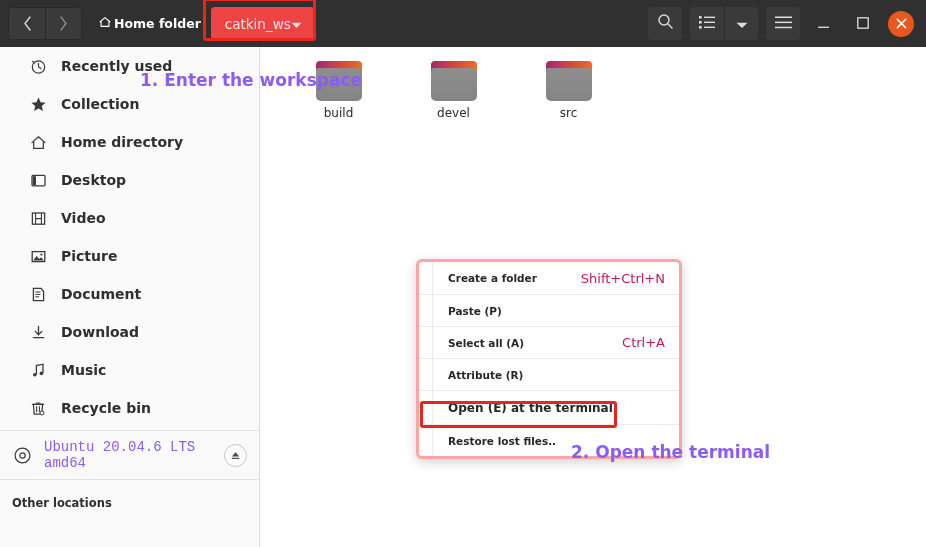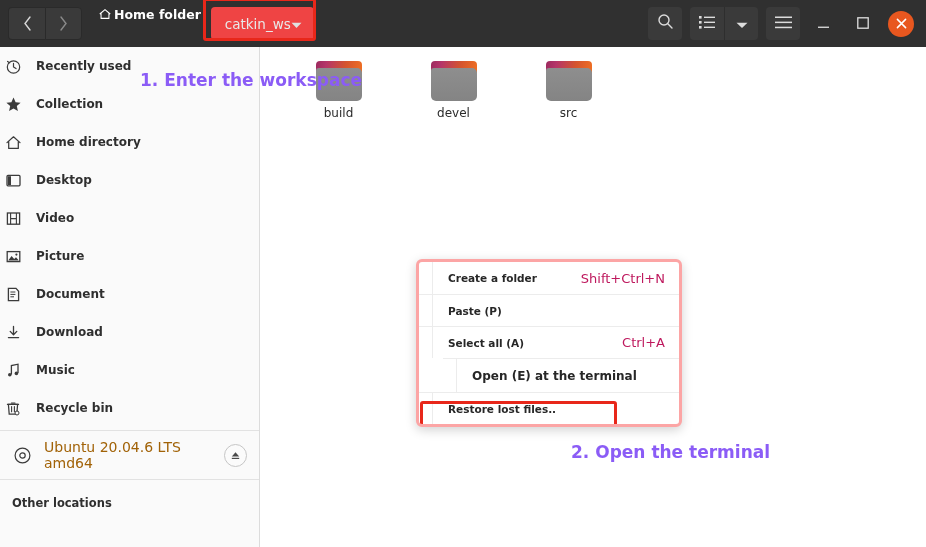--- a/index.html
+++ b/index.html
@@ -20,21 +20,21 @@
     width: 37px; height: 33px; background: #3a3a3a;
     display: flex; align-items: center; justify-content: center;
     border: 1px solid #2a2a2a; color: #d8d8d8;
   }
   .nav-btn.first { border-radius: 4px 0 0 4px; border-right: none; }
   .nav-btn.second { border-radius: 0 4px 4px 0; color: #8a8a8a; }
   .nav-btn svg { display:block; }
 
   .crumb-area { display: flex; align-items: center; margin-left: 10px; height: 33px; }
   .crumb-home {
-    display: flex; align-items: flex-start; gap: 2px;
+    display: flex; align-items: center; gap: 2px;
     padding: 0 10px 0 6px; height: 33px;
     color: #ffffff; font-size: 12.5px; font-weight: bold;
   }
   .crumb-current-wrap {
     position: relative; display:flex; align-items:center;
   }
   .crumb-current {
     display: flex; align-items: center; 
     background: #ef4444; border-radius: 4px;
     height: 33px; padding: 0 12px 0 14px;
@@ -67,30 +67,30 @@
     margin-right: 12px; font-size: 14px;
   }
 
   
   .sidebar {
     position: absolute; left: 0; top: 47px; width: 260px; height: 500px;
     background: #fafafa; border-right: 1px solid #dcdcdc;
   }
   .side-item {
     display: flex; align-items: center; height: 38px;
-    padding-left: 3px; gap: 13px;
-    font-size: 12px; color: #2f2f2f; font-weight: 600;
+    padding-left: 28px; gap: 13px;
+    font-size: 14px; color: #2f2f2f; font-weight: 600;
   }
   .side-icon { width: 20px; height: 20px; display:flex; align-items:center; justify-content:center; color:#3b3b3b; }
   .side-sep { height: 1px; background: #e2e2e2; margin: 3px 0; }
   .drive-row {
     display: flex; align-items: center; height: 42px;
     padding: 0 12px; gap: 12px;
   }
-  .drive-label { font-size: 14px; color: #a16207; flex: 1; }
+  .drive-label { font-size: 14px; color: #8b5cf6; flex: 1; font-family: Liberation Mono, monospace; }
   .eject-btn {
     width: 23px; height: 23px; border-radius: 50%;
     border: 1px solid #c6c6c6; background: #fbfbfb;
     display: flex; align-items: center; justify-content: center;
   }
   .other-loc {
     display: flex; align-items: center; height: 40px;
     padding-left: 12px; font-size: 11.5px; color: #2f2f2f; font-weight: 600;
   }
 
@@ -136,21 +136,21 @@
     border-top: 1px solid #ececec;
   }
   .ctx-item:first-child { border-top: none; }
   .ctx-gutter {
     position: absolute; left: 0; top: 0; width: 14px; height: 100%;
     border-right: 1px solid #ececec;
   }
   .ctx-accel {
     margin-left: auto; font-size: 13px; color: #be185d; font-weight: 400;
   }
-  .ctx-item.emph { font-size: 12px; font-weight: bold; height: 34px; margin-left: 24px; }
+  .ctx-item.emph { font-size: 12px; font-weight: bold; height: 34px; }
   .hl-box-menu {
     position: absolute; left: 1px; top: 139px;
     width: 197px; height: 27px;
     border: 3px solid #e8271a; border-radius: 3px;
     pointer-events: none;
   }
 
   
   .annot {
     position: absolute; color: #8b5cf6; font-weight: bold;
@@ -445,20 +445,25 @@
       <span>Paste (P)</span>
       <span class="ctx-accel"></span>
     </div>
 
     <div class="ctx-item">
       <span class="ctx-gutter"></span>
       <span>Select all (A)</span>
       <span class="ctx-accel">Ctrl+A</span>
     </div>
 
+    <div class="ctx-item">
+      <span class="ctx-gutter"></span>
+      <span>Attribute (R)</span>
+      <span class="ctx-accel"></span>
+    </div>
 
     <div class="ctx-item emph">
       <span class="ctx-gutter"></span>
       <span>Open (E) at the terminal</span>
       <span class="ctx-accel"></span>
     </div>
 
     <div class="ctx-item">
       <span class="ctx-gutter"></span>
       <span>Restore lost files..</span>

